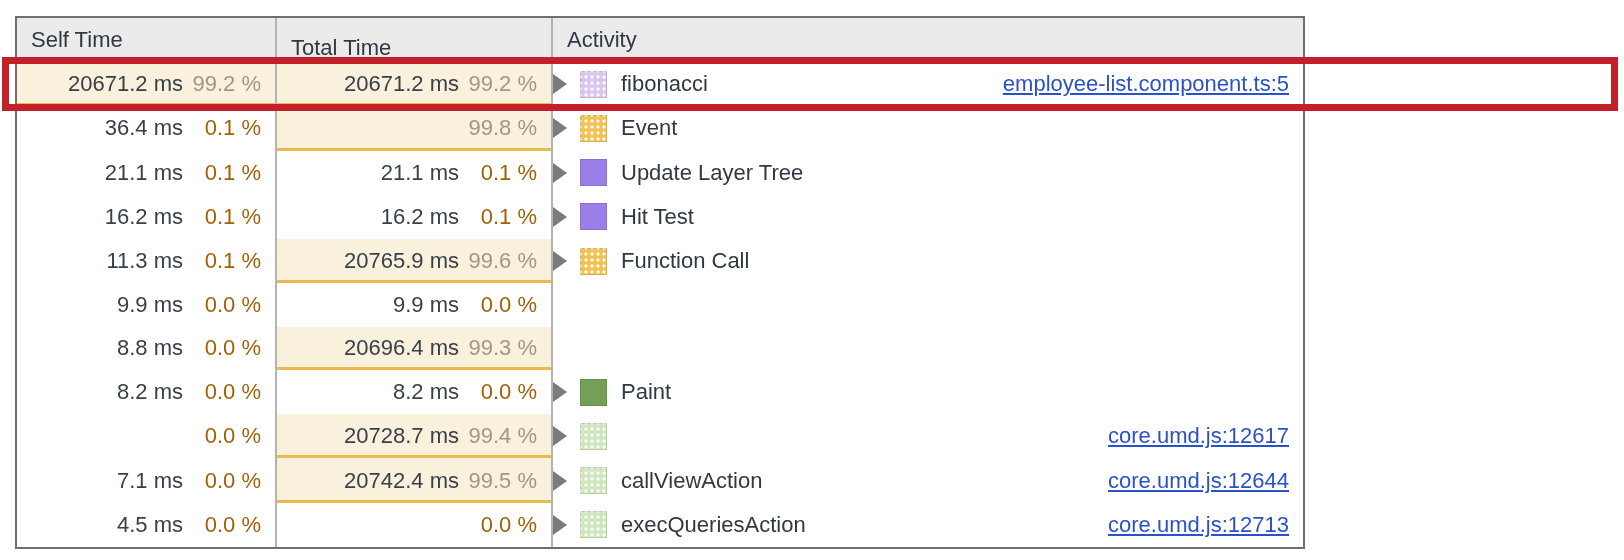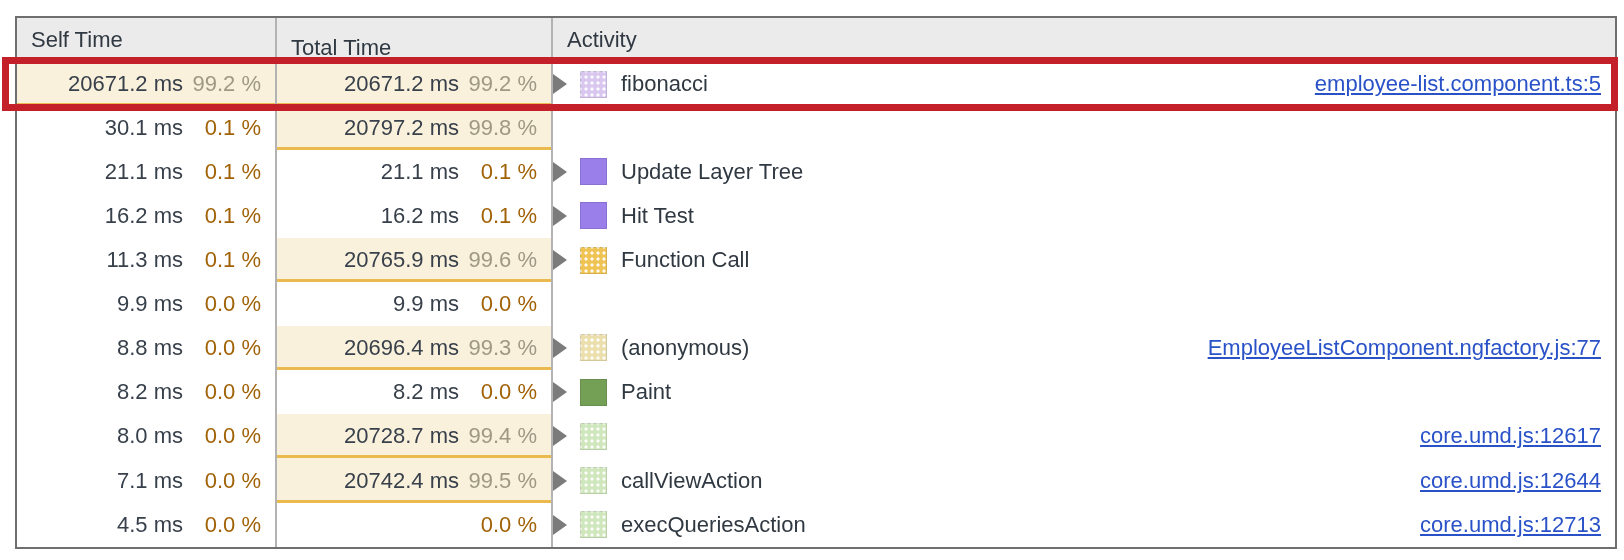--- a/index.html
+++ b/index.html
@@ -9,21 +9,21 @@
     font-family: "Liberation Sans", "DejaVu Sans", sans-serif;
     position: relative;
     overflow: hidden;
     -webkit-font-smoothing: antialiased;
   }
 
   
   .perf-table {
     position: absolute;
     left: 15px; top: 16px;
-    width: 1602px; height: 533px;
+    width: 1290px; height: 533px;
     border: 2px solid #6f6f6f;
     box-sizing: border-box;
     display: flex;
     flex-direction: column;
     background: #ffffff;
   }
 
   
   .header-row {
     display: flex;
@@ -146,26 +146,31 @@
     <div class="activity-cell">
       <span class="disclosure"></span>
       <span class="activity-icon dots" style="background-color: rgb(217, 199, 240);"></span>
       <span class="activity-label">fibonacci</span>
       <span class="source-link">employee-list.component.ts:5</span>
     </div>
   </div>
 
   <div class="data-row">
     <div class="time-cell col-self">
-      <span class="ms">30.1 ms</span>
-      <span class="pct">0.1 %</span>
-    </div>
-    <div class="time-cell col-total hl">
-      <span class="ms">20797.2 ms</span>
+      <span class="ms">36.4 ms</span>
+      <span class="pct">0.1 %</span>
+    </div>
+    <div class="time-cell col-total hl">
       <span class="pct">99.8 %</span>
+    </div>
+    <div class="activity-cell">
+      <span class="disclosure"></span>
+      <span class="activity-icon dots" style="background-color: rgb(240, 195, 85);"></span>
+      <span class="activity-label">Event</span>
+
     </div>
   </div>
 
   <div class="data-row">
     <div class="time-cell col-self">
       <span class="ms">21.1 ms</span>
       <span class="pct">0.1 %</span>
     </div>
     <div class="time-cell col-total">
       <span class="ms">21.1 ms</span>
@@ -226,26 +231,20 @@
 
   <div class="data-row">
     <div class="time-cell col-self">
       <span class="ms">8.8 ms</span>
       <span class="pct">0.0 %</span>
     </div>
     <div class="time-cell col-total hl">
       <span class="ms">20696.4 ms</span>
       <span class="pct">99.3 %</span>
     </div>
-    <div class="activity-cell">
-      <span class="disclosure"></span>
-      <span class="activity-icon dots" style="background-color: rgb(235, 223, 173);"></span>
-      <span class="activity-label">(anonymous)</span>
-      <span class="source-link">EmployeeListComponent.ngfactory.js:77</span>
-    </div>
   </div>
 
   <div class="data-row">
     <div class="time-cell col-self">
       <span class="ms">8.2 ms</span>
       <span class="pct">0.0 %</span>
     </div>
     <div class="time-cell col-total">
       <span class="ms">8.2 ms</span>
       <span class="pct">0.0 %</span>
@@ -253,21 +252,20 @@
     <div class="activity-cell">
       <span class="disclosure"></span>
       <span class="activity-icon" style="background-color: rgb(116, 160, 86);"></span>
       <span class="activity-label">Paint</span>
 
     </div>
   </div>
 
   <div class="data-row">
     <div class="time-cell col-self">
-      <span class="ms">8.0 ms</span>
       <span class="pct">0.0 %</span>
     </div>
     <div class="time-cell col-total hl">
       <span class="ms">20728.7 ms</span>
       <span class="pct">99.4 %</span>
     </div>
     <div class="activity-cell">
       <span class="disclosure"></span>
       <span class="activity-icon dots" style="background-color: rgb(208, 230, 188);"></span>
       <span class="source-link">core.umd.js:12617</span>

